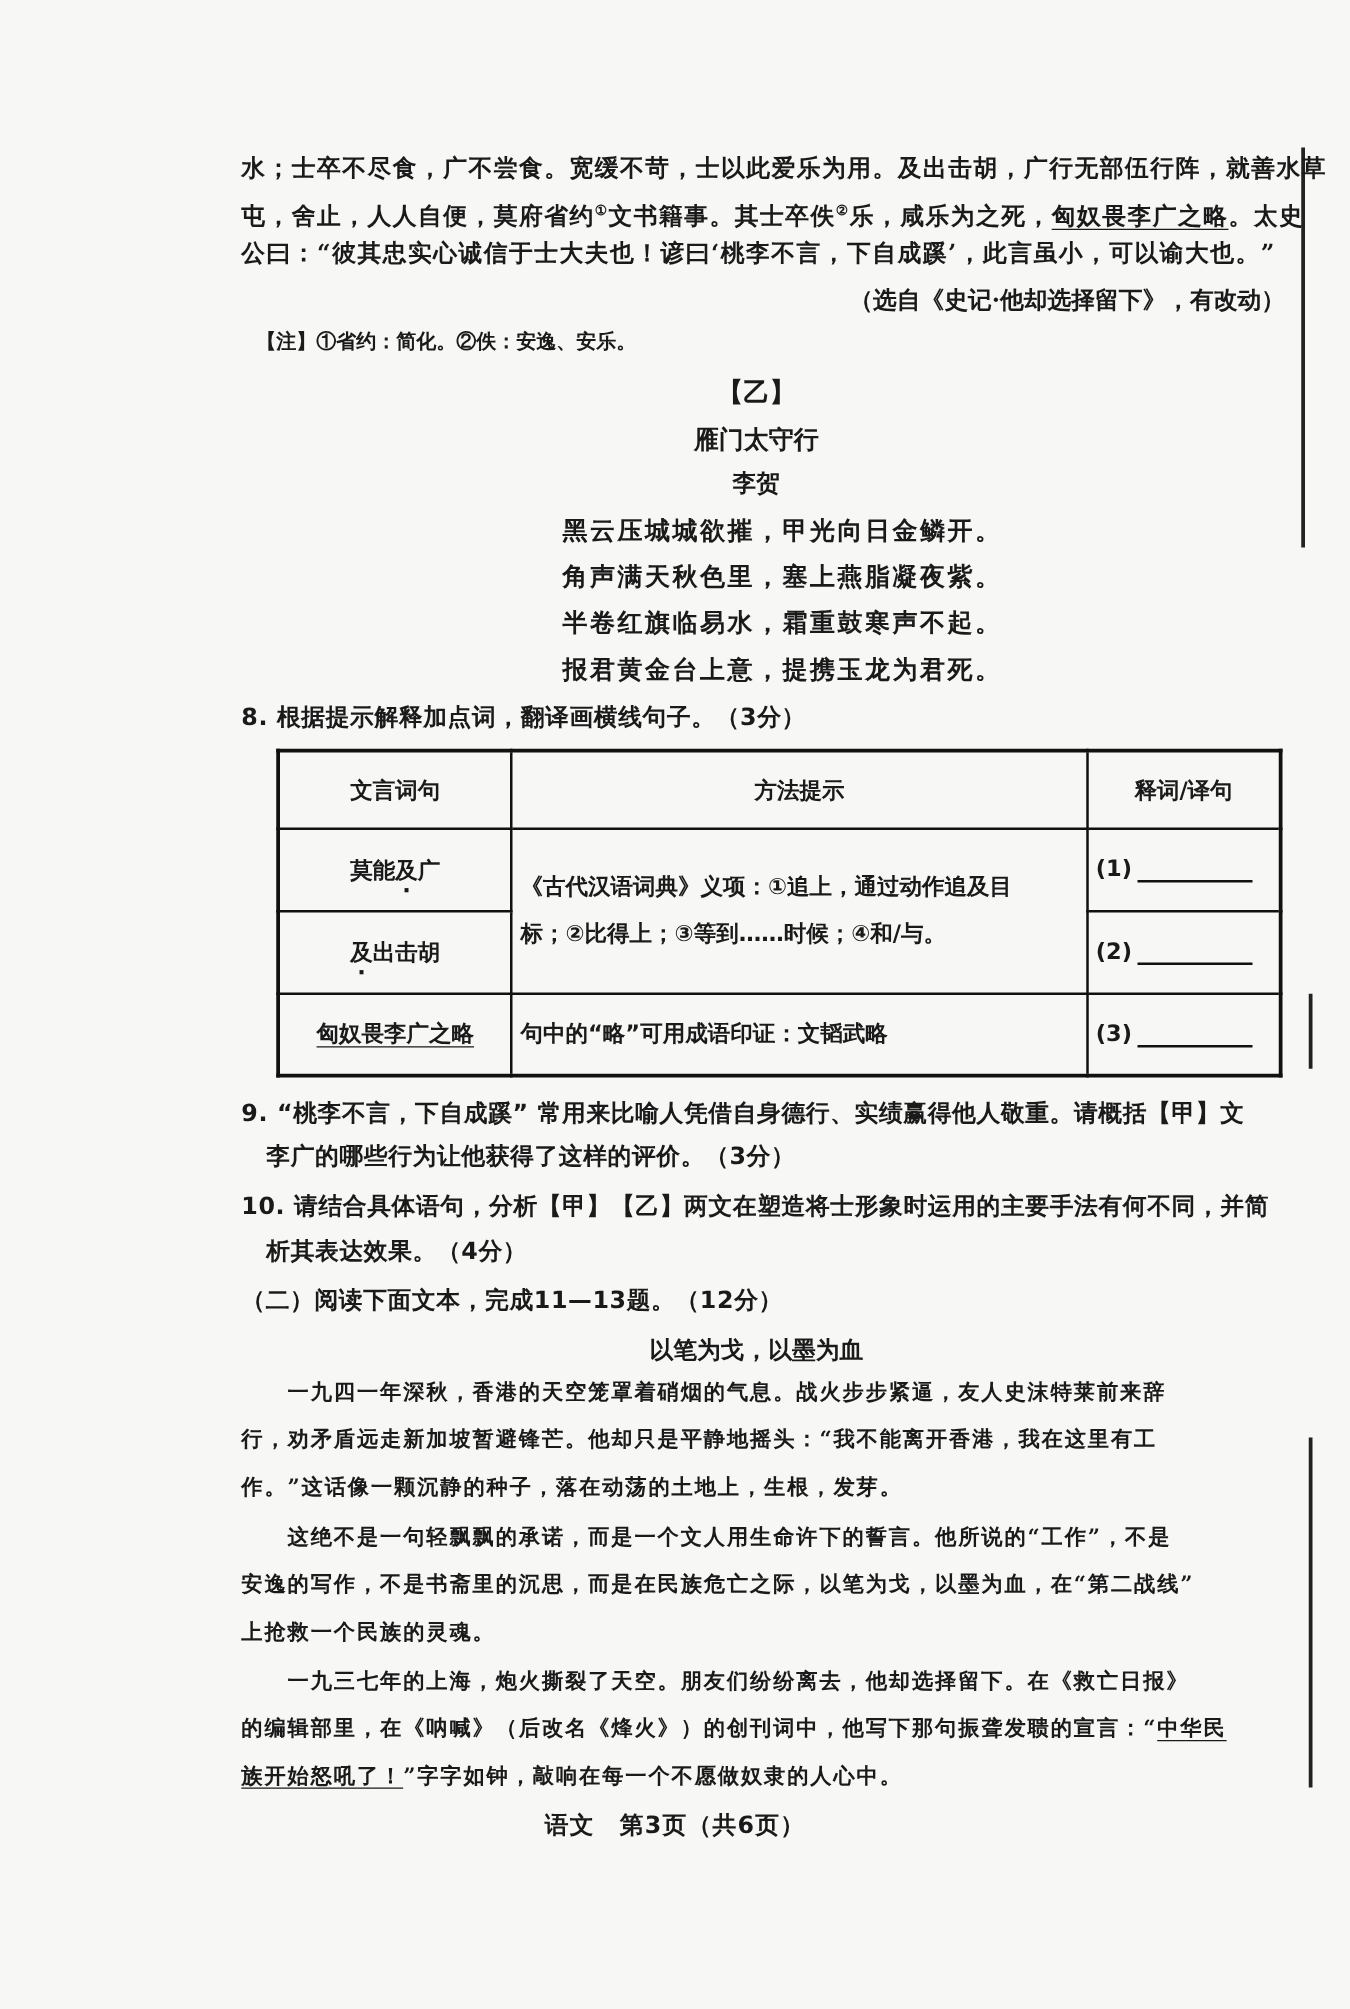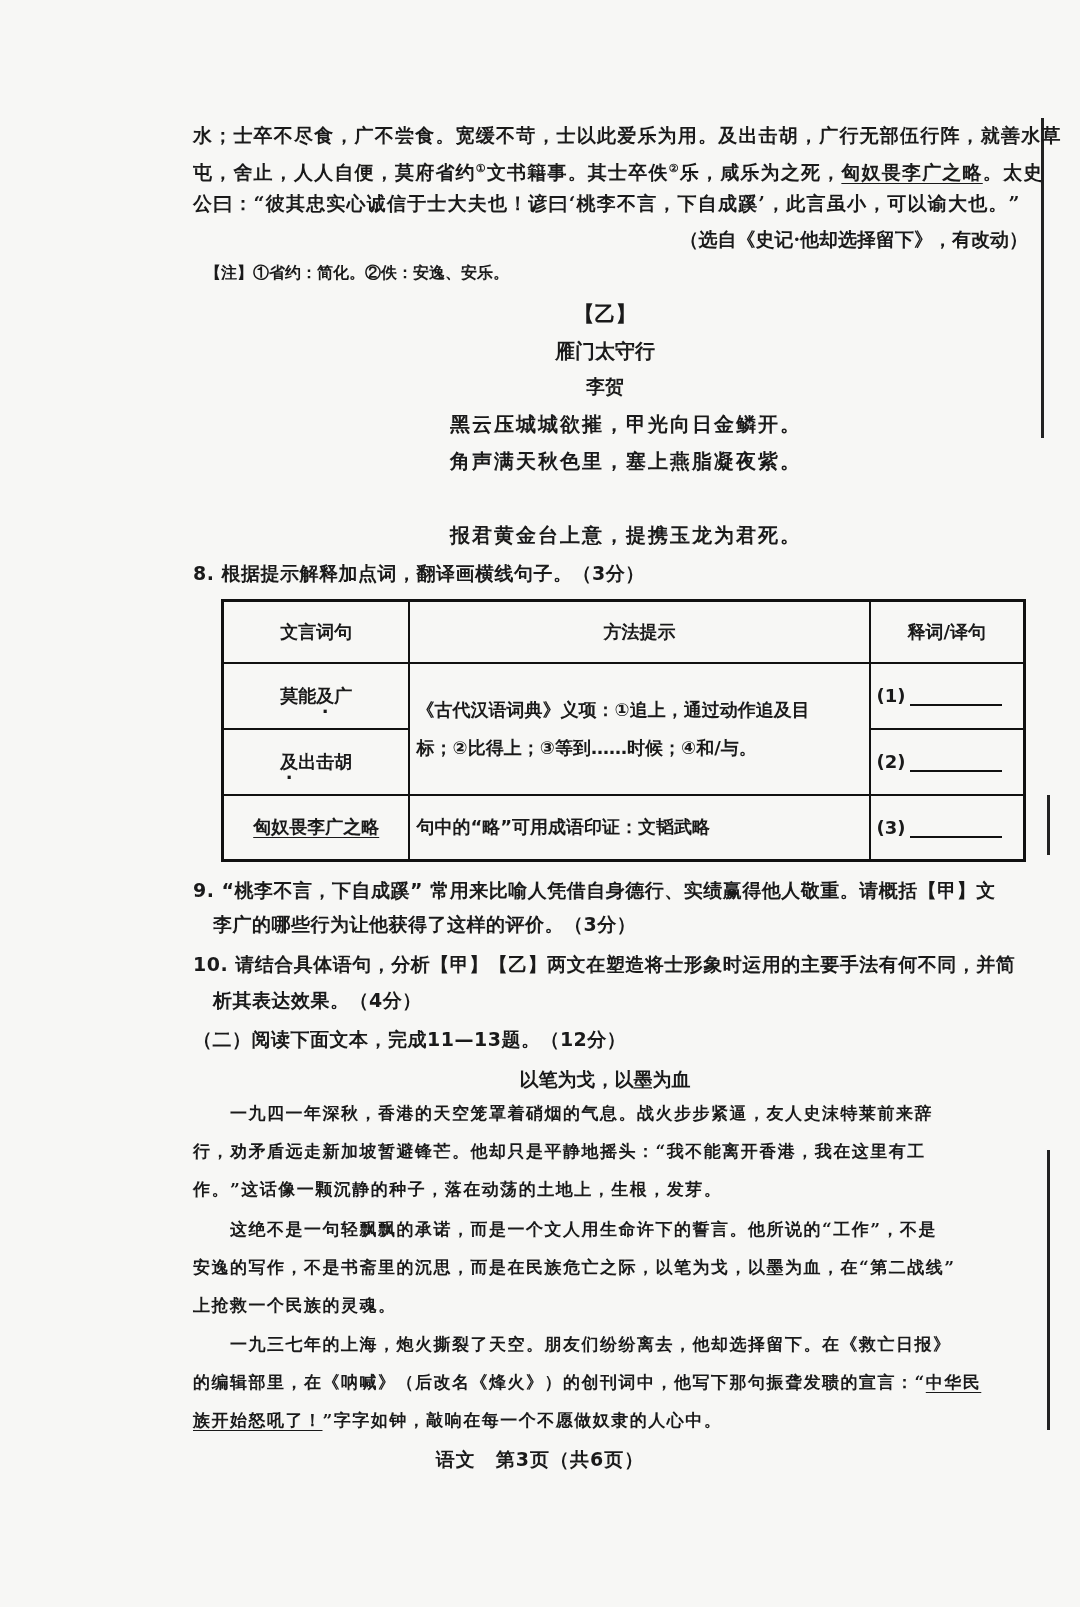--- a/index.html
+++ b/index.html
@@ -57,20 +57,21 @@
   </div>
   <div class="line" style="top:190px;">公曰：“彼其忠实心诚信于士大夫也！谚曰‘桃李不言，下自成蹊’，此言虽小，可以谕大也。”</div>
   <div class="source">（选自《史记·他却选择留下》，有改动）</div>
   <div class="note">【注】①省约：简化。②佚：安逸、安乐。</div>
 
   <div class="center" style="top:300px;font-size:21px;">【乙】</div>
   <div class="center" style="top:338px;font-size:20px;font-family:'DejaVu Sans',sans-serif;">雁门太守行</div>
   <div class="center" style="top:374px;font-size:19px;">李贺</div>
   <div class="poem-line" style="top:411px;">黑云压城城欲摧，甲光向日金鳞开。</div>
   <div class="poem-line" style="top:448px;">角声满天秋色里，塞上燕脂凝夜紫。</div>
+  <div class="poem-line" style="top:485px;">半卷红旗临易水，霜重鼓寒声不起。</div>
   <div class="poem-line" style="top:522px;">报君黄金台上意，提携玉龙为君死。</div>
 
   <div class="q" style="top:561px;">8. 根据提示解释加点词，翻译画横线句子。（3分）</div>
   <table class="q8">
     <tbody>
         <tr style="height:62px;">
       <td class="c1">文言词句</td>
       <td class="c2" style="text-align:center;">方法提示</td>
       <td class="c3" style="text-align:center;">释词/译句</td>
     </tr>

